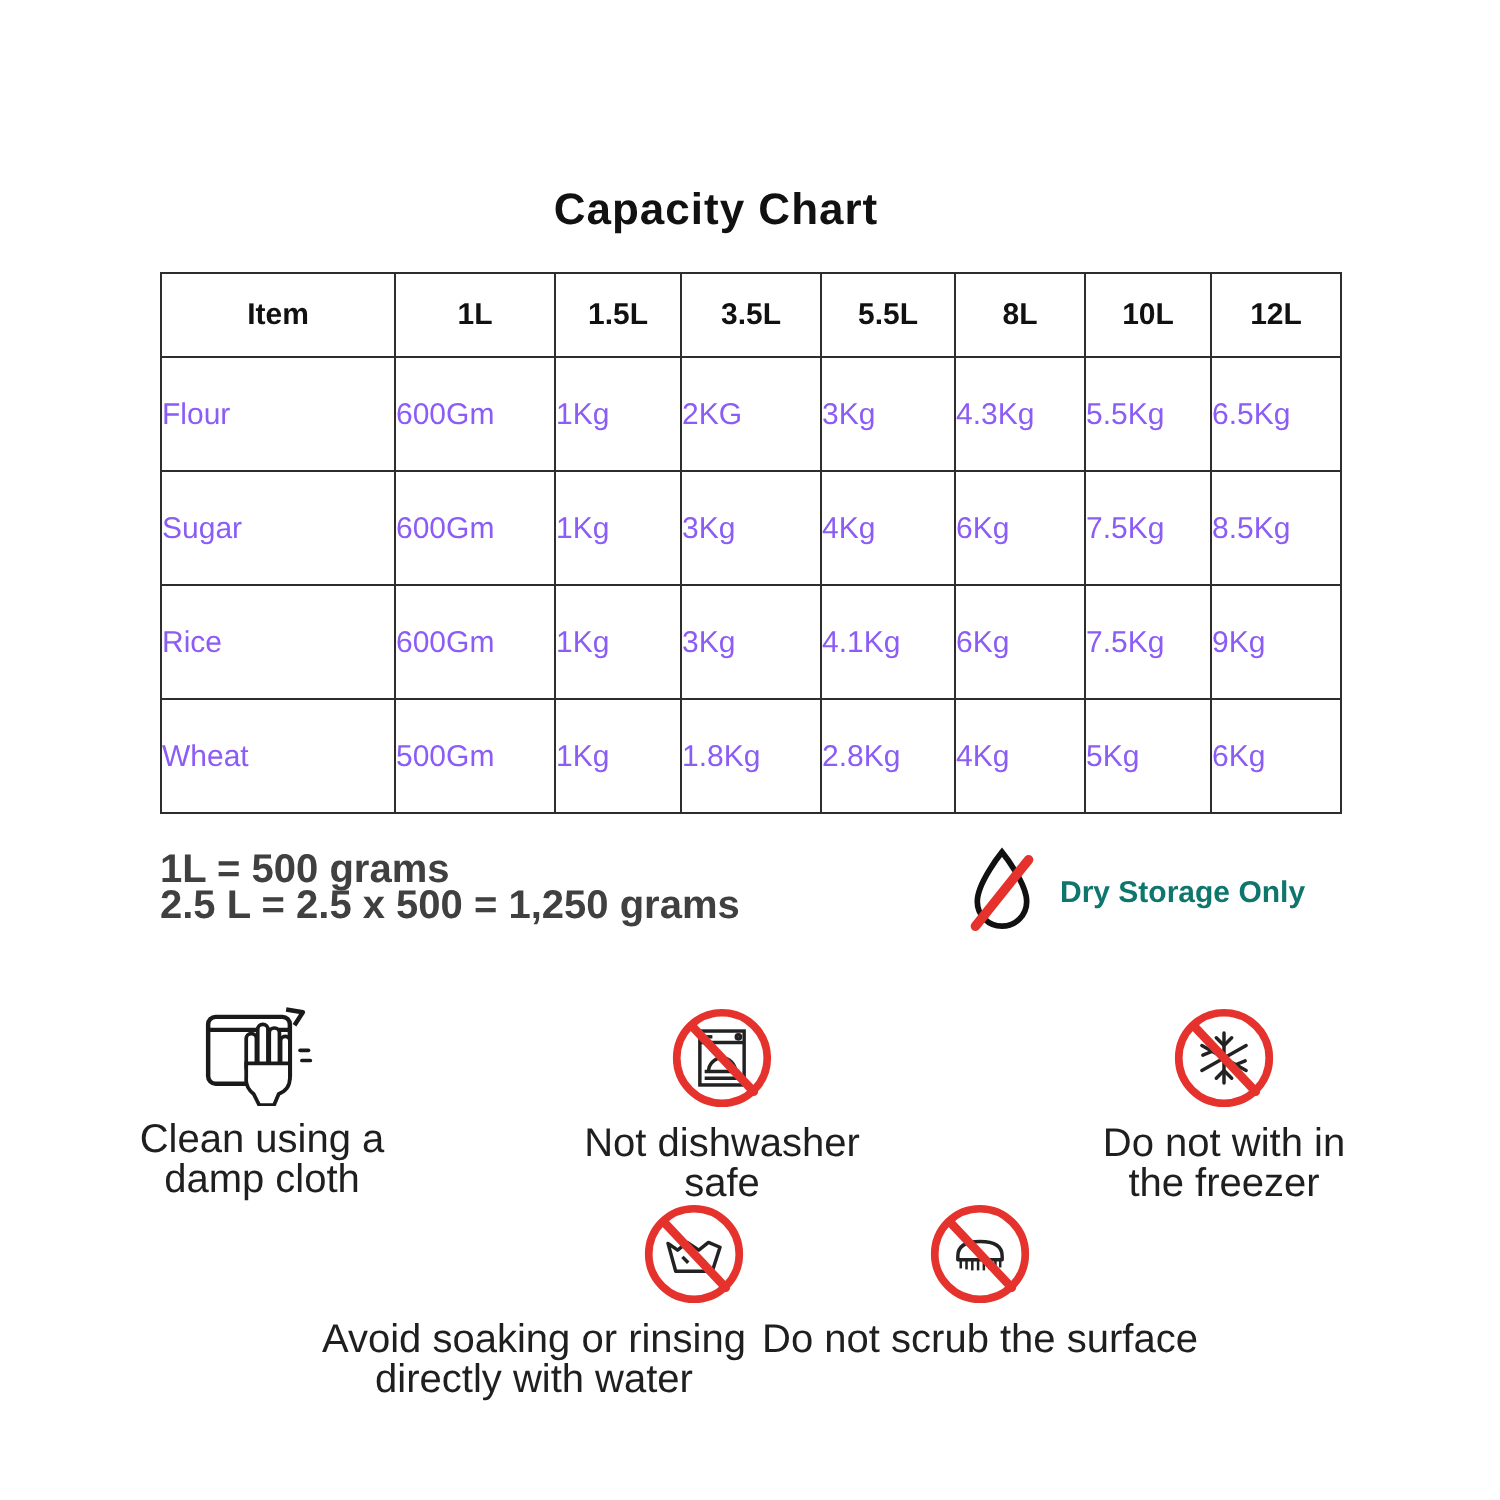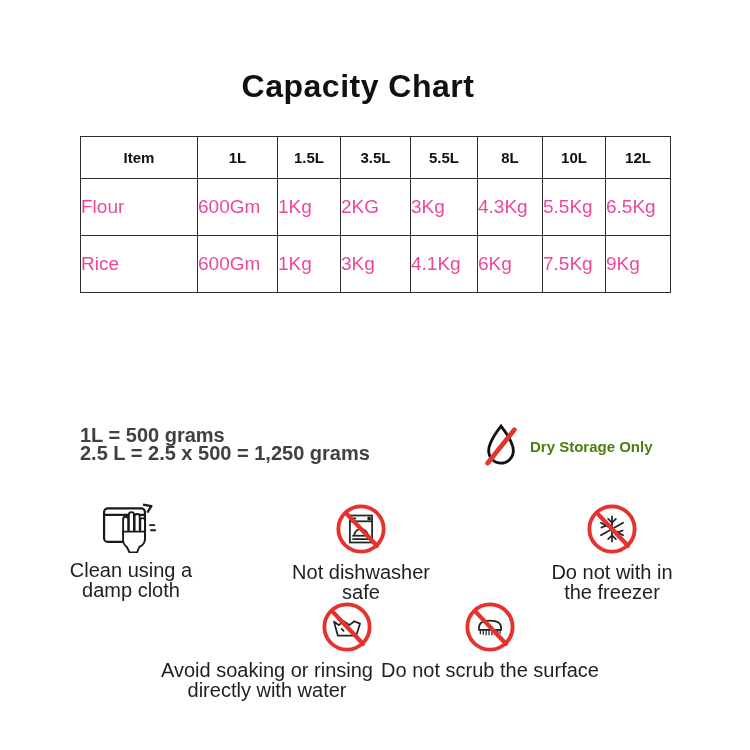--- a/index.html
+++ b/index.html
@@ -1,33 +1,33 @@
 <!DOCTYPE html>
 <html><head>
 <meta charset="utf-8">
 <style>
   html,body{margin:0;padding:0;background:#fff;}
   .page{position:relative;width:750px;height:750px;background:#ffffff;
         font-family:"Liberation Sans",sans-serif;overflow:hidden;}
 
-  .title{position:absolute;top:68px;left:0;width:716px;text-align:center;
-         font-size:32px;font-weight:700;color:#111;letter-spacing:.5px;}
+  .title{position:absolute;top:92px;left:0;width:716px;text-align:center;
+         font-size:22px;font-weight:700;color:#111;letter-spacing:.5px;}
 
   table.capacity{position:absolute;left:80px;top:136px;width:590px;
                  border-collapse:collapse;table-layout:fixed;}
   table.capacity th,table.capacity td{border:1.6px solid #2d2d2d;
                  padding:0;overflow:hidden;}
   table.capacity th{height:41px;font-size:15px;font-weight:700;color:#111;}
-  table.capacity td{height:56px;font-size:19px;font-weight:400;color:#ec4899;}
+  table.capacity td{height:56px;font-size:15px;font-weight:400;color:#8b5cf6;}
 
   .notes{position:absolute;left:80px;top:427px;font-size:20px;font-weight:700;
          color:#404040;line-height:17.5px;}
 
   .dry{position:absolute;left:482px;top:422px;display:flex;align-items:center;gap:10px;}
-  .dry-label{font-size:15px;font-weight:700;color:#4d7c0f;}
+  .dry-label{font-size:15px;font-weight:700;color:#0f766e;}
 
   .care{position:absolute;display:flex;flex-direction:column;align-items:center;}
   .care .icon-wrap{height:52px;display:flex;align-items:flex-end;justify-content:center;}
   .care .caption{margin-top:7px;text-align:center;font-size:20px;line-height:20px;color:#1f1f1f;}
 
   #care-cloth{left:36px;top:501px;width:190px;}
   #care-dishwasher{left:266px;top:503px;width:190px;}
   #care-freezer{left:517px;top:503px;width:190px;}
   #care-soak{left:153px;top:601px;width:220px;align-items:flex-end;}
   #care-scrub{left:380px;top:601px;width:220px;justify-content:space-between;}
@@ -67,28 +67,48 @@
         <td>Flour</td>
         <td>600Gm</td>
         <td>1Kg</td>
         <td>2KG</td>
         <td>3Kg</td>
         <td>4.3Kg</td>
         <td>5.5Kg</td>
         <td>6.5Kg</td>
       </tr>
       <tr>
+        <td>Sugar</td>
+        <td>600Gm</td>
+        <td>1Kg</td>
+        <td>3Kg</td>
+        <td>4Kg</td>
+        <td>6Kg</td>
+        <td>7.5Kg</td>
+        <td>8.5Kg</td>
+      </tr>
+      <tr>
         <td>Rice</td>
         <td>600Gm</td>
         <td>1Kg</td>
         <td>3Kg</td>
         <td>4.1Kg</td>
         <td>6Kg</td>
         <td>7.5Kg</td>
         <td>9Kg</td>
+      </tr>
+      <tr>
+        <td>Wheat</td>
+        <td>500Gm</td>
+        <td>1Kg</td>
+        <td>1.8Kg</td>
+        <td>2.8Kg</td>
+        <td>4Kg</td>
+        <td>5Kg</td>
+        <td>6Kg</td>
       </tr>
     </tbody>
   </table>
 
   <div class="notes">
     <div>1L = 500 grams</div>
     <div>2.5 L = 2.5 x 500 = 1,250 grams</div>
   </div>
 
   <div class="dry">

